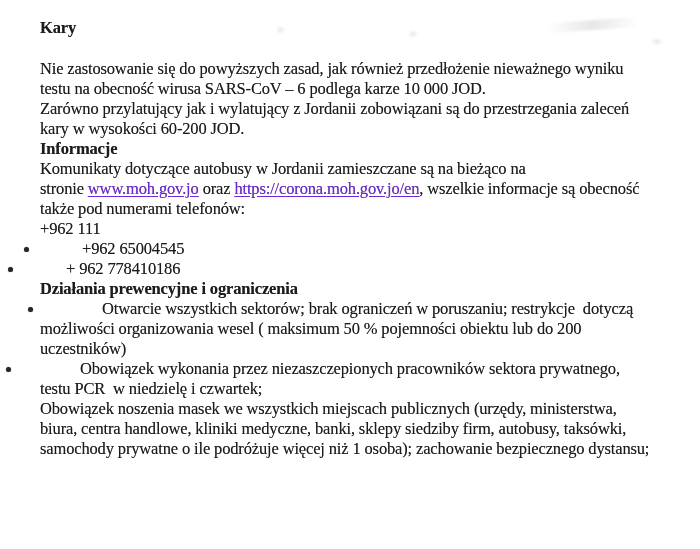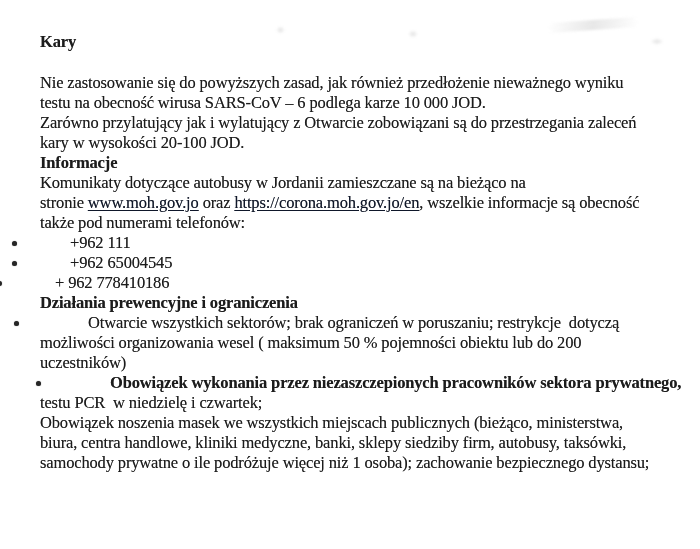--- a/index.html
+++ b/index.html
@@ -14,21 +14,21 @@
     position: relative;
     width: 700px;
     height: 549px;
     background: #ffffff;
     font-family: "Liberation Serif", "DejaVu Serif", serif;
     color: #1c1c1c;
     overflow: hidden;
   }
   .doc-body {
     position: relative;
-    padding: 32px 26px 0 40px;
+    padding: 18px 26px 0 40px;
   }
   .line {
     position: relative;
     height: 20px;
     line-height: 20px;
     font-size: 16.5px;
     letter-spacing: -0.15px;
     white-space: pre;
     text-shadow: 0 0 0.5px rgba(20,20,20,0.55);
   }
@@ -38,21 +38,21 @@
   .bullet {
     position: absolute;
     top: 8px;
     width: 5px;
     height: 5px;
     border-radius: 50%;
     background: #262626;
     box-shadow: 0 0 1px rgba(0,0,0,0.6);
   }
   .doclink {
-    color: #0f172a;
+    color: #6d28d9;
     text-decoration: underline;
     text-underline-offset: 2px;
     cursor: pointer;
   }
   
   .smudge {
     position: absolute;
     pointer-events: none;
     background: radial-gradient(ellipse at center, rgba(160,160,160,0.30), rgba(200,200,200,0.0) 70%);
     filter: blur(1px);
@@ -69,32 +69,32 @@
 <div class="page">
   <div class="smudge streak" style="left:548px; top:20px; width:90px; height:10px;"></div>
   <div class="smudge" style="left:408px; top:30px; width:10px; height:8px;"></div>
   <div class="smudge" style="left:276px; top:26px; width:9px; height:8px;"></div>
   <div class="smudge" style="left:650px; top:38px; width:14px; height:7px;"></div>
   <div class="doc-body">
       <div class="line heading"><span>Kary</span></div>
       <div class="spacer"></div>
       <div class="line"><span>Nie zastosowanie się do powyższych zasad, jak również przedłożenie nieważnego wyniku</span></div>
       <div class="line"><span>testu na obecność wirusa SARS-CoV – 6 podlega karze 10 000 JOD.</span></div>
-      <div class="line"><span>Zarówno przylatujący jak i wylatujący z Otwarcie zobowiązani są do przestrzegania zaleceń</span></div>
-      <div class="line"><span>kary w wysokości 20-100 JOD.</span></div>
+      <div class="line"><span>Zarówno przylatujący jak i wylatujący z Jordanii zobowiązani są do przestrzegania zaleceń</span></div>
+      <div class="line"><span>kary w wysokości 60-200 JOD.</span></div>
       <div class="line heading"><span>Informacje</span></div>
       <div class="line"><span>Komunikaty dotyczące autobusy w Jordanii zamieszczane są na bieżąco na</span></div>
       <div class="line"><span>stronie </span><span class="doclink">www.moh.gov.jo</span><span> oraz </span><span class="doclink">https://corona.moh.gov.jo/en</span><span>, wszelkie informacje są obecność</span></div>
       <div class="line"><span>także pod numerami telefonów:</span></div>
-      <div class="line" style="margin-left: 30px;"><span class="bullet" style="left: -58px;"></span><span>+962 111</span></div>
-      <div class="line" style="margin-left: 30px;"><span class="bullet" style="left: -58px;"></span><span>+962 65004545</span></div>
-      <div class="line" style="margin-left: 15px;"><span class="bullet" style="left: -58px;"></span><span>+ 962 778410186</span></div>
+      <div class="line" style=""><span class="bullet" style="left: -58px;"></span><span>+962 111</span></div>
+      <div class="line" style="margin-left: 42px;"><span class="bullet" style="left: -58px;"></span><span>+962 65004545</span></div>
+      <div class="line" style="margin-left: 26px;"><span class="bullet" style="left: -58px;"></span><span>+ 962 778410186</span></div>
       <div class="line heading"><span>Działania prewencyjne i ograniczenia</span></div>
-      <div class="line" style="margin-left: 48px;"><span class="bullet" style="left: -74px;"></span><span>Otwarcie wszystkich sektorów; brak ograniczeń w poruszaniu; restrykcje  dotyczą</span></div>
+      <div class="line" style="margin-left: 62px;"><span class="bullet" style="left: -74px;"></span><span>Otwarcie wszystkich sektorów; brak ograniczeń w poruszaniu; restrykcje  dotyczą</span></div>
       <div class="line"><span>możliwości organizowania wesel ( maksimum 50 % pojemności obiektu lub do 200</span></div>
       <div class="line"><span>uczestników)</span></div>
-      <div class="line" style="margin-left: 70px; font-weight: bold;"><span class="bullet" style="left: -74px;"></span><span>Obowiązek wykonania przez niezaszczepionych pracowników sektora prywatnego,</span></div>
+      <div class="line" style="margin-left: 40px;"><span class="bullet" style="left: -74px;"></span><span>Obowiązek wykonania przez niezaszczepionych pracowników sektora prywatnego,</span></div>
       <div class="line"><span>testu PCR  w niedzielę i czwartek;</span></div>
-      <div class="line"><span>Obowiązek noszenia masek we wszystkich miejscach publicznych (bieżąco, ministerstwa,</span></div>
+      <div class="line"><span>Obowiązek noszenia masek we wszystkich miejscach publicznych (urzędy, ministerstwa,</span></div>
       <div class="line"><span>biura, centra handlowe, kliniki medyczne, banki, sklepy siedziby firm, autobusy, taksówki,</span></div>
       <div class="line"><span>samochody prywatne o ile podróżuje więcej niż 1 osoba); zachowanie bezpiecznego dystansu;</span></div>
     </div>
 </div>
 
 </body></html>

